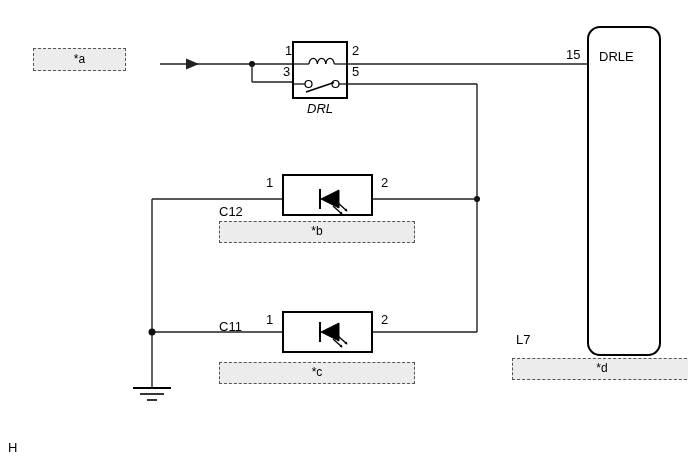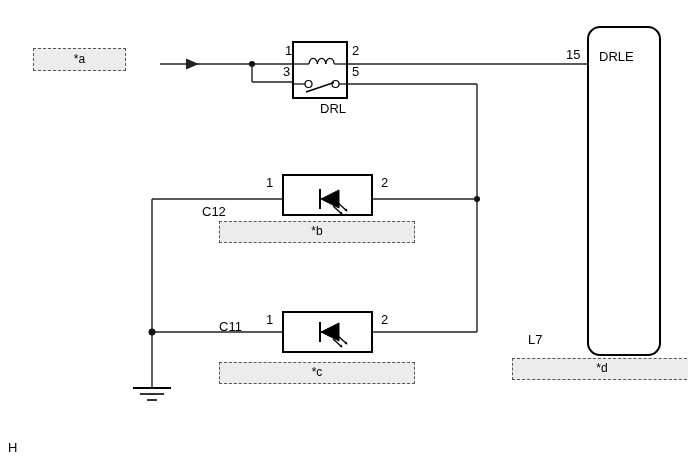--- a/index.html
+++ b/index.html
@@ -143,29 +143,29 @@
 
     <rect x="588" y="27" width="72" height="328" rx="12" ry="12" fill="#ffffff" stroke="#000000" stroke-width="2"></rect>
 
   </svg>
 
   <div class="lbl" style="left:285px; top:44px;">1</div>
   <div class="lbl" style="left:352px; top:44px;">2</div>
   <div class="lbl" style="left:283px; top:65px;">3</div>
   <div class="lbl" style="left:352px; top:65px;">5</div>
 
-  <div class="lbl" style="left:320px; top:102px;">DRL</div>
+  <div class="lbl" style="left:307px; top:102px;font-style:italic;">DRL</div>
 
   <div class="lbl" style="left:566px; top:48px;">15</div>
   <div class="lbl" style="left:599px; top:50px;">DRLE</div>
-  <div class="lbl" style="left:528px; top:333px;">L7</div>
+  <div class="lbl" style="left:516px; top:333px;">L7</div>
 
   <div class="lbl" style="left:266px; top:176px;">1</div>
   <div class="lbl" style="left:381px; top:176px;">2</div>
-  <div class="lbl" style="left:202px; top:205px;">C12</div>
+  <div class="lbl" style="left:219px; top:205px;">C12</div>
 
   <div class="lbl" style="left:266px; top:313px;">1</div>
   <div class="lbl" style="left:381px; top:313px;">2</div>
   <div class="lbl" style="left:219px; top:320px;">C11</div>
 
   <div class="ref-box" style="left:33px; top:48px; width:93px; height:23px;">
     <span class="ref-txt">*a</span>
   </div>
 
   <div class="ref-box" style="left:219px; top:221px; width:196px; height:22px;">

